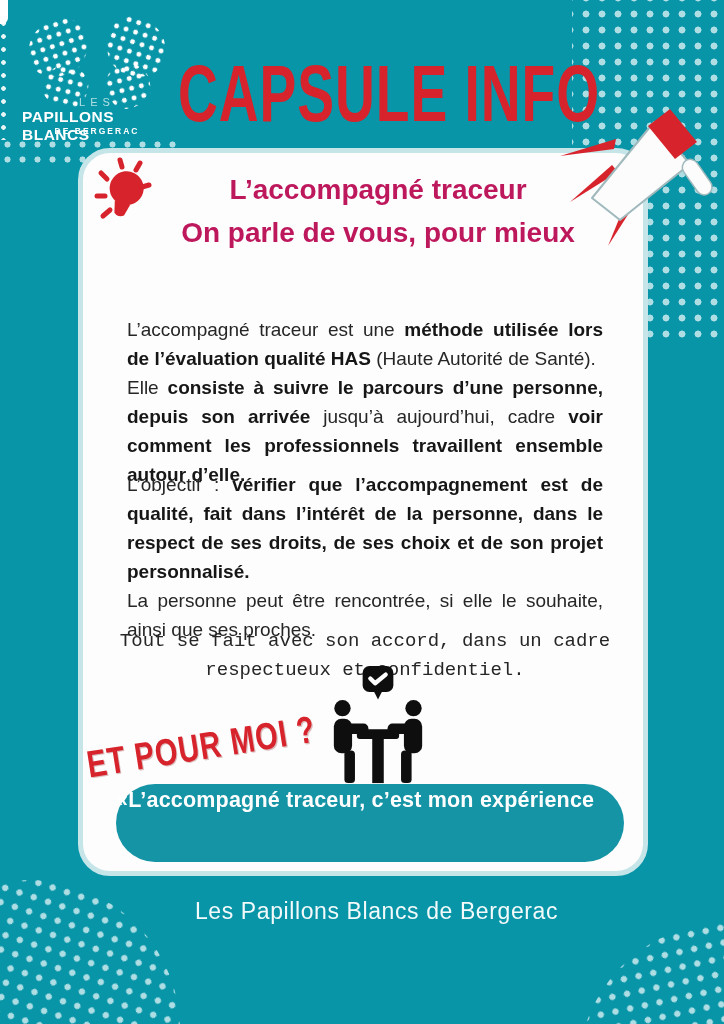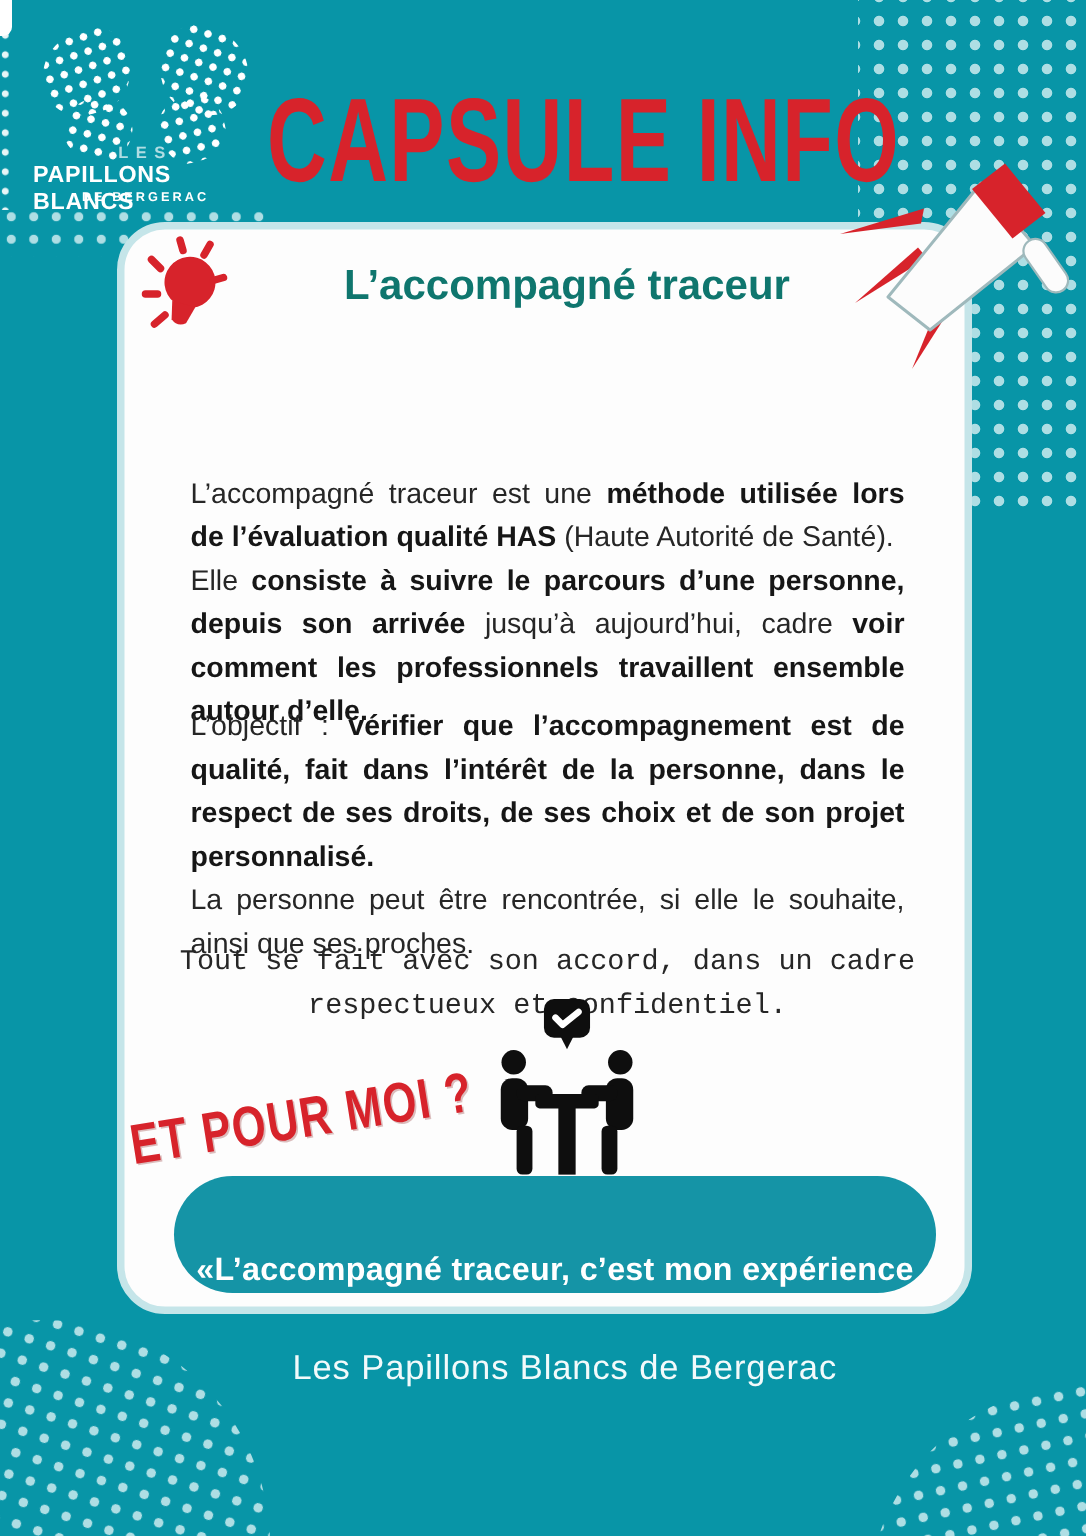--- a/index.html
+++ b/index.html
@@ -22,53 +22,53 @@
     background-image:radial-gradient(circle,rgba(255,255,255,.9) 2px,transparent 2.6px);background-size:7px 13px;}
   .corner-accent{position:absolute;left:-5px;top:-12px;width:13px;height:36px;background:#fff;border-radius:6px;}
 
   
   .logo{position:absolute;left:22px;top:6px;width:150px;height:132px;}
   .wing{position:absolute;background-image:radial-gradient(circle,#fff 2.3px,transparent 2.7px);background-size:10px 10px;}
   .wing-tl{left:6px;top:14px;width:60px;height:56px;border-radius:60% 40% 50% 50%/55% 45% 60% 40%;transform:rotate(-18deg);}
   .wing-tr{left:84px;top:12px;width:60px;height:58px;border-radius:40% 60% 50% 50%/45% 55% 40% 60%;transform:rotate(18deg);}
   .wing-bl{left:22px;top:60px;width:44px;height:42px;border-radius:50% 50% 40% 60%/50% 50% 60% 40%;transform:rotate(14deg);}
   .wing-br{left:84px;top:58px;width:44px;height:44px;border-radius:50% 50% 60% 40%/50% 50% 40% 60%;transform:rotate(-14deg);}
-  .logo-les{position:absolute;left:0;right:0;top:90px;text-align:center;color:#e8f6f7;opacity:.75;font-size:11px;letter-spacing:5px;font-weight:700;}
+  .logo-les{position:absolute;left:0;right:0;top:90px;text-align:center;color:#e8f6f7;opacity:.75;font-size:11px;letter-spacing:5px;font-weight:400;}
   .logo-name{position:absolute;left:0;right:0;top:102px;text-align:left;color:#fff;font-size:15.5px;font-weight:800;letter-spacing:.5px;}
   .logo-sub{position:absolute;left:0;right:0;top:120px;text-align:center;color:#fff;font-size:8.5px;font-weight:700;letter-spacing:2px;}
 
   
   .main-title{position:absolute;left:178px;top:48px;margin:0;color:var(--accent_red);
     font-size:60px;font-weight:800;letter-spacing:1px;white-space:nowrap;
     transform:scale(.92,1.32);transform-origin:0 0;}
 
   
   .card{position:absolute;left:78px;top:148px;width:570px;height:728px;box-sizing:border-box;
     background:var(--card_bg);border:5px solid var(--card_border);border-radius:32px;z-index:2;}
-  .card-title{position:absolute;left:40px;right:10px;top:15px;text-align:center;color:#0f766e;
+  .card-title{position:absolute;left:40px;right:10px;top:15px;text-align:center;color:#be185d;
     font-size:28px;font-weight:800;line-height:43px;}
   .para{position:absolute;left:32px;right:28px;margin:12px;color:var(--text_dark);font-size:19px;line-height:29px;}
   .justify{text-align:justify;}
   .center{text-align:center;}
   .p1{top:150px;}
   .p2{top:305px;}
   .p3{top:462px;left:24px;right:20px;font-family:Liberation Mono, monospace;}
   b{color:#161616;}
 
   .bulb-icon{position:absolute;left:90px;top:156px;z-index:3;}
   .megaphone-icon{position:absolute;left:558px;top:104px;z-index:3;}
   .meeting-icon{position:absolute;left:330px;top:664px;z-index:3;}
 
   .stamp{position:absolute;left:84px;top:744px;z-index:4;color:var(--accent_red);
     font-size:29px;font-weight:800;white-space:nowrap;letter-spacing:1px;
     transform:rotate(-9deg) scale(1,1.3);transform-origin:0 0;text-shadow:1px 1px 0 rgba(120,0,0,.25);}
 
   .pill{position:absolute;left:116px;top:784px;width:508px;height:78px;z-index:3;background:var(--pill_bg);
     border-radius:44px;color:var(--white);font-size:21.5px;font-weight:800;text-align:center;
-    display:flex;flex-direction:column;justify-content:flex-end;line-height:32px;letter-spacing:.2px;}
+    display:flex;flex-direction:row;justify-content:space-between;line-height:32px;letter-spacing:.2px;}
 
   .footer{position:absolute;left:0;right:0;top:898px;text-align:center;color:#F2FAFB;
     font-size:23px;letter-spacing:.6px;z-index:3;padding-left:29px;}
 </style>
 </head>
 <body>
 
 <div class="page">
 
   <div class="edge-dotline"></div>
@@ -114,20 +114,21 @@
       <path d="M50 142 L70 93 L78 98 Z"></path>
     </g>
     <path d="M34 94 L96 18 L132 60 L62 116 Z" fill="#FCFCFC" stroke="#9FB9BC" stroke-width="2" stroke-linejoin="round"></path>
     <path d="M90 22 L112 5 L139 38 L117 55 Z" fill="#D7232B"></path>
     <rect x="122" y="56" width="16" height="40" rx="8" fill="#FCFCFC" stroke="#9FB9BC" stroke-width="1.5" transform="rotate(-35 130 60)"></rect>
   </svg>
 
   <div class="card">
     <div class="card-title">
       <div>L’accompagné traceur</div>
+      <div>On parle de vous, pour mieux</div>
     </div>
 
     <p class="para justify p1">
       <span>L’accompagné traceur est une </span><b>méthode utilisée lors de l’évaluation qualité HAS</b><span> (Haute Autorité de Santé).</span><br>
       <span>Elle </span><b>consiste à suivre le parcours d’une personne, depuis son arrivée</b><span> jusqu’à aujourd’hui, cadre </span><b>voir comment les professionnels travaillent ensemble autour d’elle.</b>
     </p>
 
     <p class="para justify p2">
       <span>L’objectif : </span><b>vérifier que l’accompagnement est de qualité, fait dans l’intérêt de la personne, dans le respect de ses droits, de ses choix et de son projet personnalisé.</b><br>
       <span>La personne peut être rencontrée, si elle le souhaite, ainsi que ses proches.</span>

